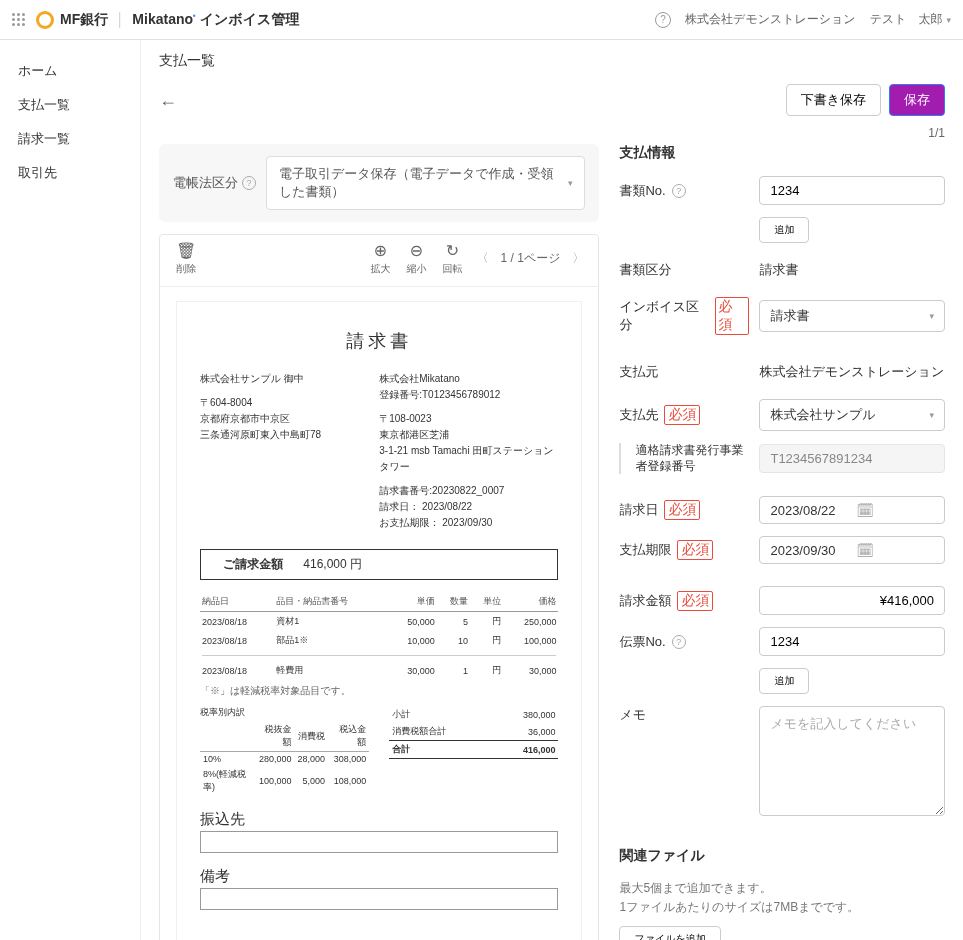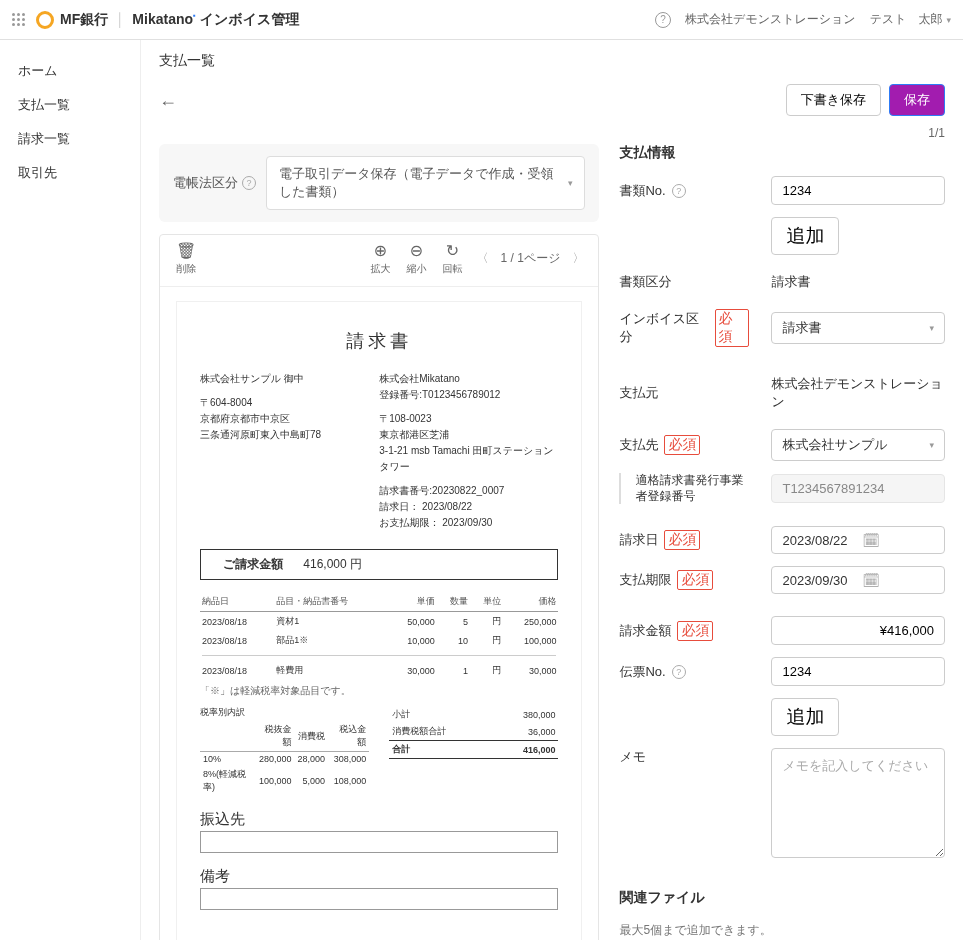--- a/index.html
+++ b/index.html
@@ -70,36 +70,36 @@
 .tax-table td:first-child, .tax-table th:first-child { text-align:left;}
 .totals td:first-child { text-align:left; }
 .totals td:last-child { text-align:right; }
 .totals .grand td { border-top:1px solid #333; border-bottom:1px solid #333; font-weight:bold;}
 .field-box { margin-top:14px; font-size:15px;}
 .field-box .fb-label { margin-bottom:2px; }
 .field-box .fb-input { border:1px solid #999; height:22px; width:100%;}
 .doc-footer-page { text-align:center; font-size:10px; color:#666; margin-top:30px;}
 
 .info-section h3 { font-size:14px; font-weight:bold; margin-bottom:14px; }
-.form-row { display:flex; align-items:center; margin-bottom:12px; gap:22px;}
+.form-row { display:flex; align-items:center; margin-bottom:12px; gap:10px;}
 .form-row .flabel { width:130px; font-size:13px; color:#333; display:flex; align-items:center; gap:6px; flex-shrink:0;}
 .form-row .flabel.indent { padding-left:14px; border-left:2px solid #ddd; width:130px; font-size:12px; line-height:1.3;}
 .req-badge { border:1px solid #e74c3c; color:#e74c3c; font-size:14px; padding:0 3px; border-radius:2px;}
 .form-row .fcontrol { flex:1; }
 .input { width:100%; border:1px solid #ccc; border-radius:4px; padding:6px 10px; font-size:13px;}
 .input.readonly { background:#f5f5f5; color:#888; border-color:#e5e5e5;}
 .input-money { text-align:right; }
 .select-sm { width:100%; border:1px solid #ccc; border-radius:4px; padding:6px 10px; font-size:13px; display:flex; justify-content:space-between; align-items:center; cursor:pointer; background:#fff;}
 .date-input { display:flex; align-items:center; border:1px solid #ccc; border-radius:4px; padding:5px 10px; font-size:13px; background:#fff; gap:8px;}
 .date-input span { flex:1; }
 .cal-icon { color:#999; cursor:pointer; font-size:14px;}
 .textarea { width:100%; border:1px solid #ccc; border-radius:4px; padding:8px 10px; font-size:13px; min-height:110px; resize:vertical; color:#333;}
 .textarea::placeholder { color:#aaa; }
 .static-text { font-size:13px; color:#333; padding:6px 0;}
-.btn-sm { border:1px solid #ccc; background:#fff; border-radius:4px; padding:5px 14px; font-size:19px; cursor:pointer;}
+.btn-sm { border:1px solid #ccc; background:#fff; border-radius:4px; padding:5px 14px; font-size:10px; cursor:pointer;}
 .file-hint { font-size:12px; color:#777; line-height:1.6; margin-bottom:8px;}
 </style>
 </head>
 <body>
 
 <div class="topbar">
   <div class="apps-icon">
       <span></span>
       <span></span>
       <span></span>

